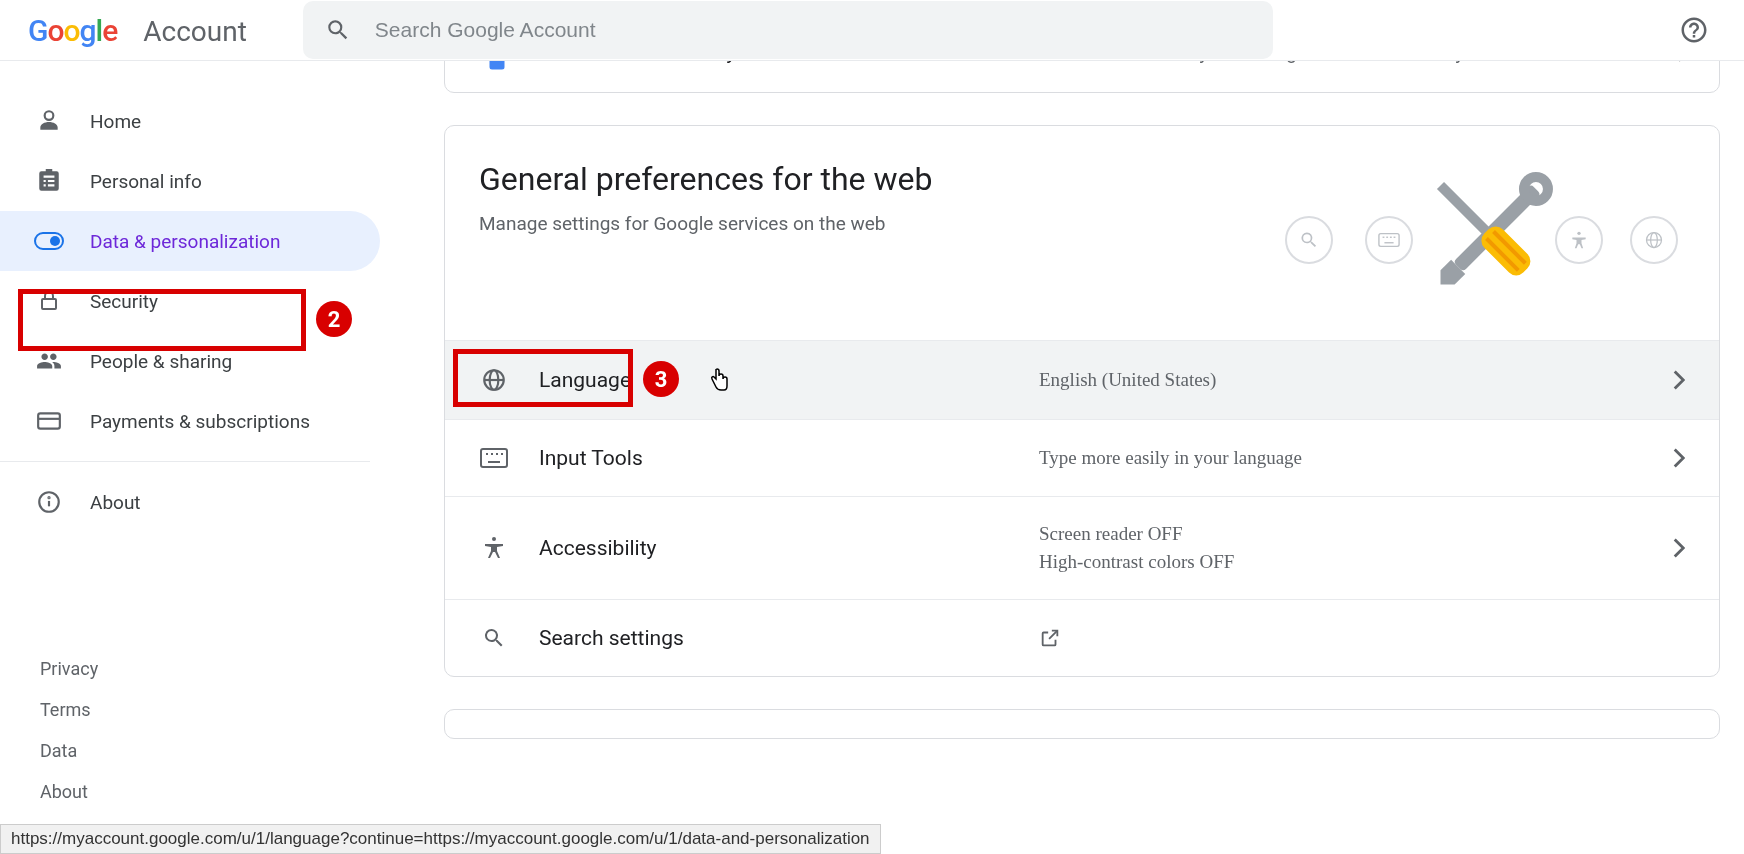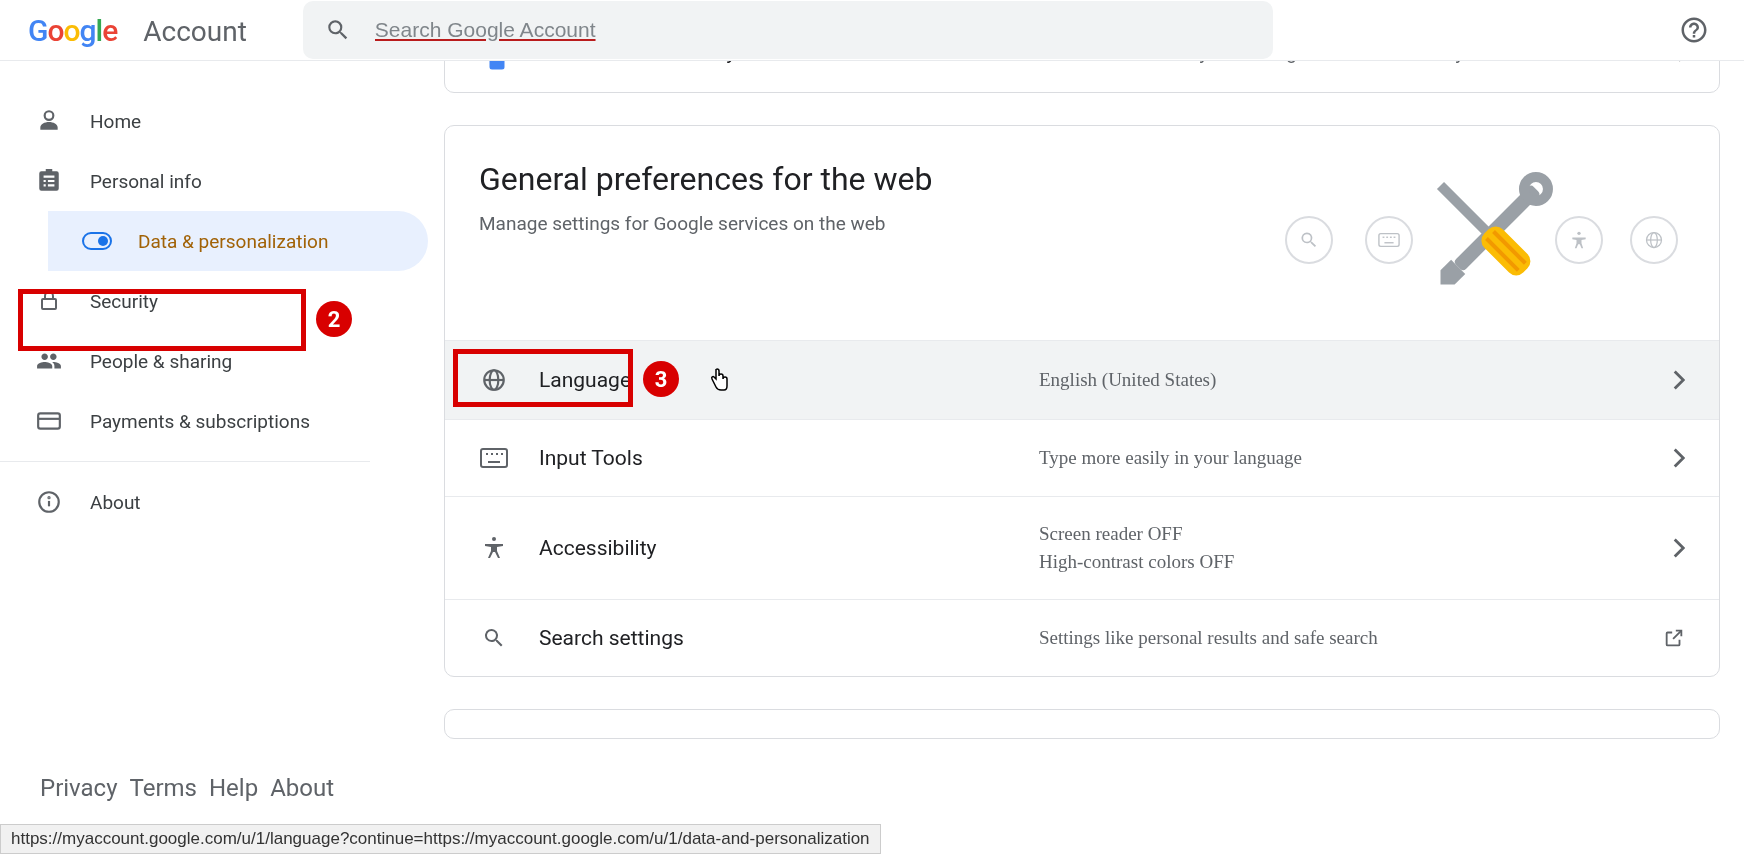--- a/index.html
+++ b/index.html
@@ -26,37 +26,37 @@
   .g1 { color:#4285F4; } .g2 {color:#EA4335;} .g3{color:#FBBC05;} .g4{color:#4285F4;} .g5{color:#34A853;} .g6{color:#EA4335;}
   .account-txt { font-size: 28px; color:#5f6368; font-weight: 400; margin-left: 20px; }
   .searchbar {
     display:flex; align-items:center;
     background:#f1f3f4; border-radius: 10px;
     height: 58px; width: 970px;
     padding: 0 22px; gap: 24px;
   }
   .searchbar input {
     border:none; background:transparent; outline:none;
-    font-size: 21px; color:#b91c1c; flex:1;text-decoration:underline;
+    font-size: 21px; color:#b91c1c; flex:1;
   }
   .searchbar input::placeholder { color:#80868b; }
   .help-btn { margin-left:auto; width:44px; height:44px; display:flex; align-items:center; justify-content:center; }
 
   
   .body-row { display:flex; height: calc(100% - 83px); }
   .sidebar { width: 420px; flex-shrink:0; padding-top: 30px; position:relative; }
   .side-item {
     display:flex; align-items:center; gap: 26px;
     height: 60px; padding-left: 34px;
     font-size: 19px; color:#3c4043; font-weight:400;
     border-top-right-radius: 30px; border-bottom-right-radius:30px;
     cursor:pointer;
     width: 380px;
   }
-  .side-item.active { background:#e8f0fe; color:#a16207;margin-left:48px; }
+  .side-item.active { background:#e8f0fe; color:#6d28d9; }
   .side-item .icon { width:30px; display:flex; justify-content:center; }
   .side-divider { border-top:1px solid #e8eaed; margin: 10px 0 10px 0; width: 370px; }
 
   .annot-box2 {
     position:absolute; left:18px; top:228px; width:288px; height:62px;
     border: 5px solid #d80000; pointer-events:none;
   }
   .annot-num {
     position:absolute; width:36px; height:36px; border-radius:50%;
     background:#d80000; color:#fff; font-weight:700; font-size:22px;
@@ -112,21 +112,21 @@
   }
   .annot-num.n3 { left: 198px; top: 20px; }
   .cursor-hand {
     position:absolute; left: 263px; top: 26px;
     font-size: 22px; color:#000;
   }
 
   
   .footer-links {
     position:absolute; left: 40px; bottom: 52px;
-    display:flex; gap: 12px; font-size:24px; color:#5f6368;
+    display:flex; gap: 20px; font-size:18px; color:#5f6368;flex-direction:column;
   }
   .status-bar {
     position:absolute; left:0; bottom:0;
     background:#f1f1f1; border:1px solid #ccc;
     font-size:17px; padding: 4px 10px; color:#333;
     font-family: Arial, sans-serif;
   }
 
   svg { display:block; }
 </style>
@@ -362,35 +362,34 @@
             </span>
         </div>
 
         <div class="pref-row">
           <span class="pr-icon">
               <svg width="24" height="24" viewBox="0 0 24 24" fill="#5f6368">
                 <path d="M15.5 14h-.79l-.28-.27A6.5 6.5 0 109.5 16c1.61 0 3.09-.59 4.23-1.57l.27.28v.79l5 5L20.49 19zM9.5 14A4.5 4.5 0 119.5 5a4.5 4.5 0 010 9z"></path>
               </svg>
             </span>
           <span class="pr-label">Search settings</span>
-          <span class="pr-value">Settings like personal results and safe search</span>
           <span class="pr-arrow">
               <svg width="22" height="22" viewBox="0 0 24 24" fill="none" stroke="#5f6368" stroke-width="2">
                 <path d="M14 4h6v6"></path>
                 <path d="M20 4l-9 9"></path>
                 <path d="M18 14v5a1 1 0 01-1 1H5a1 1 0 01-1-1V7a1 1 0 011-1h5"></path>
               </svg>
             </span>
         </div>
       </div>
     </div>
 
     <div class="card" style="margin-top:32px; height:30px;"></div>
   </div>
 </div>
 
 <div class="footer-links">
   <span>Privacy</span>
   <span>Terms</span>
-  <span>Help</span>
+  <span>Data</span>
   <span>About</span>
 </div>
 <div class="status-bar">https://myaccount.google.com/u/1/language?continue=https://myaccount.google.com/u/1/data-and-personalization</div>
 
 </body></html>

